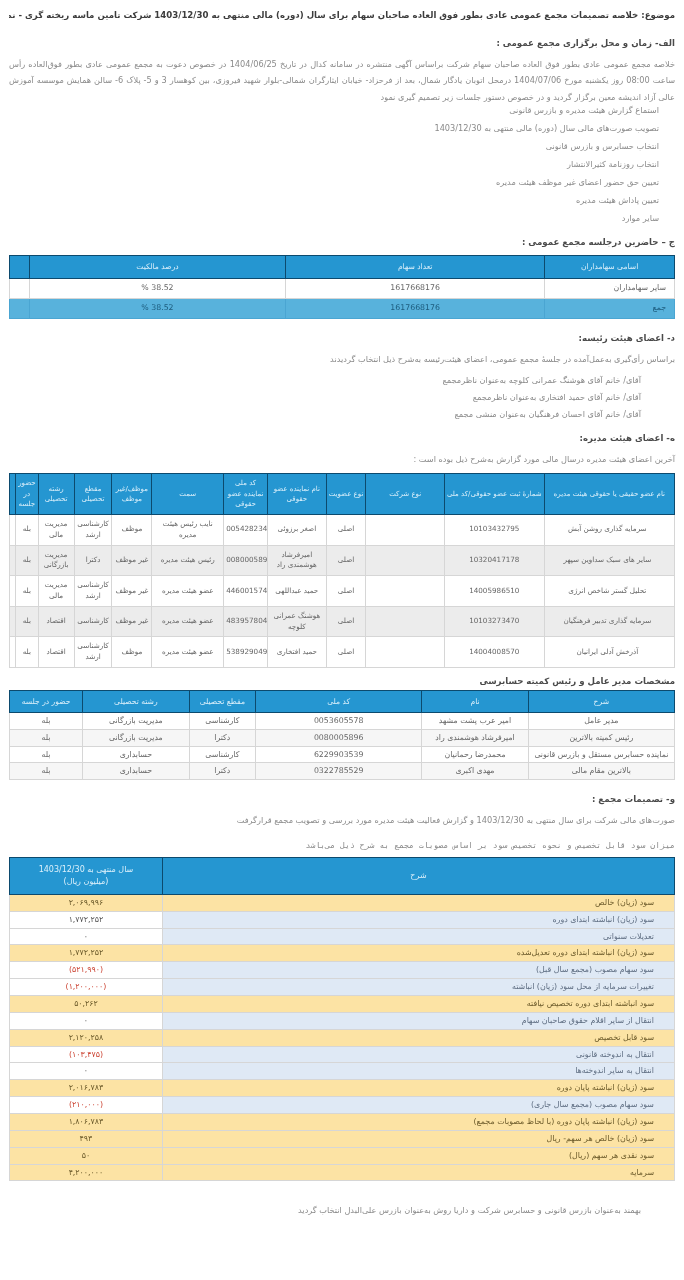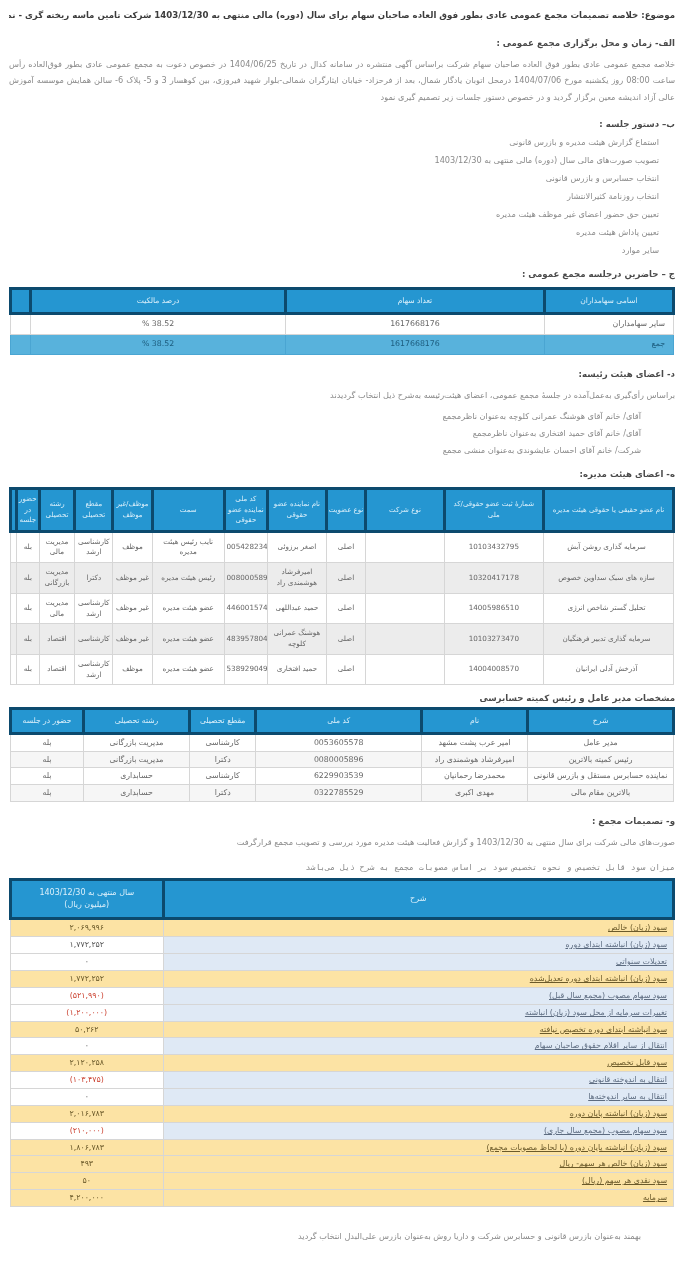--- a/index.html
+++ b/index.html
@@ -9,21 +9,21 @@
   }
   .page{padding:5px 9px 0 9px;}
   .subject{font-size:8.6px;font-weight:bold;color:#3c3c3c;white-space:nowrap;overflow:hidden;margin:5px 0 18px 0;}
   .sec-title{font-size:8.6px;font-weight:bold;color:#4a4a4a;margin:14px 0 8px 0;}
   .body-text{font-size:8.2px;color:#8a8a8a;line-height:2.0;text-align:justify;margin:0;}
   .agenda div{font-size:8.2px;color:#8a8a8a;margin:0 16px 8px 0;}
   .members div{font-size:8.2px;color:#8a8a8a;margin:0 34px 7px 0;}
   .note-line{font-size:8.2px;color:#8a8a8a;margin:0 34px 7px 0;}
 
   table{width:100%;border-collapse:collapse;table-layout:fixed;margin:2px 0;}
-  th{background:#2596d1;color:#dcf0fb;font-weight:normal;border:3px solid #0c4a6e;
+  th{background:#2596d1;color:#dcf0fb;font-weight:normal;border:1px solid #0c4a6e;
      padding:5px 2px;font-size:7.6px;text-align:center;line-height:1.5;overflow:hidden;}
   td{border:1px solid #d6d6d6;padding:3px 4px;font-size:7.8px;color:#666;
      text-align:center;overflow:hidden;line-height:1.5;}
   .num{direction:ltr;unicode-bidi:embed;}
 
   
   .t-part td{height:13px;}
   .t-part td.name{text-align:right;padding-right:8px;}
   .t-part tr.total td{background:#58b2dc;color:#1c5c7e;border-color:#4aa5d2;}
 
@@ -32,39 +32,38 @@
   .t-board td{font-size:7.2px;padding:4px 2px;height:20px;}
   .t-board td.name{text-align:center;padding-right:6px;}
   .t-board tbody tr:nth-child(even) td{background:#ececec;}
 
   
   .t-ceo td{height:10px;padding:2px 4px;}
   .t-ceo tbody tr:nth-child(even) td{background:#f6f6f6;}
 
   
   .t-profit th{font-size:8px;padding:6px 4px;}
-  .t-profit td{height:11px;padding:2px 6px;font-size:7.9px;}
-  .t-profit td.lbl{text-align:right;background:#dfe9f5;color:#5d6c80;text-decoration:underline;}
+  .t-profit td{height:11px;padding:2px 20px;font-size:7.9px;}
+  .t-profit td.lbl{text-align:right;background:#dfe9f5;color:#5d6c80;}
   .t-profit td.val{background:#ffffff;color:#555;}
   .t-profit tr.hl td.lbl,.t-profit tr.hl td.val{background:#fce3a4;color:#6b5a2a;}
   .t-profit tr.neg td.val{color:#cc4433;}
   .gap-lg{height:22px;}
   .gap-md{height:14px;}
 </style>
 </head>
 <body>
 
 <div class="page">
 
   <div class="subject">موضوع: خلاصه تصمیمات مجمع عمومی عادی بطور فوق العاده صاحبان سهام برای سال (دوره) مالی منتهی به 1403/12/30 شرکت تامین ماسه ریخته گری - نماد: کماسه</div>
 
   <div class="sec-title">الف- زمان و محل برگزاری مجمع عمومی :</div>
   <p class="body-text">خلاصه مجمع عمومی عادی بطور فوق العاده صاحبان سهام شرکت براساس آگهی منتشره در سامانه کدال در تاریخ 1404/06/25 در خصوص دعوت به مجمع عمومی عادی بطور فوق‌العاده رأس ساعت 08:00 روز یکشنبه مورخ 1404/07/06 درمحل اتوبان یادگار شمال، بعد از فرحزاد- خیابان ایثارگران شمالی-بلوار شهید فیروزی، بین کوهسار 3 و 5- پلاک 6- سالن همایش موسسه آموزش عالی آزاد اندیشه معین برگزار گردید و در خصوص دستور جلسات زیر تصمیم گیری نمود</p>
 
-  <div class="sec-title">ب– دستور جلسه :</div>
   <div class="agenda">
     <div>استماع گزارش هیئت مدیره و بازرس قانونی</div>
     <div>تصویب صورت‌های مالی سال (دوره) مالی منتهی به 1403/12/30</div>
     <div>انتخاب حسابرس و بازرس قانونی</div>
     <div>انتخاب روزنامة کثیرالانتشار</div>
     <div>تعیین حق حضور اعضای غیر موظف هیئت مدیره</div>
     <div>تعیین پاداش هیئت مدیره</div>
     <div>سایر موارد</div>
   </div>
 
@@ -98,24 +97,25 @@
         <td></td>
       </tr>
     </tbody>
   </table>
 
   <div class="sec-title">د- اعضای هیئت رئیسه:</div>
   <p class="body-text" style="margin-bottom:8px;">براساس رأی‌گیری به‌عمل‌آمده در جلسهٔ مجمع عمومی، اعضای هیئت‌رئیسه به‌شرح ذیل انتخاب گردیدند</p>
   <div class="members">
     <div>آقای/ خانم آقای هوشنگ عمرانی کلوچه به‌عنوان ناظرمجمع</div>
     <div>آقای/ خانم آقای حمید افتخاری به‌عنوان ناظرمجمع</div>
-    <div>شرکت/ خانم آقای احسان عایشوندی به‌عنوان منشی مجمع</div>
+    <div>آقای/ خانم آقای احسان فرهنگیان به‌عنوان منشی مجمع</div>
   </div>
 
   <div class="sec-title">ه- اعضای هیئت مدیره:</div>
+  <p class="body-text" style="margin-bottom:6px;">آخرین اعضای هیئت مدیره درسال مالی مورد گزارش به‌شرح ذیل بوده است :</p>
 
   <table class="t-board">
     <colgroup>
       <col style="width:19.6%">
         <col style="width:15%">
         <col style="width:11.8%">
         <col style="width:6%">
       <col style="width:8.8%">
         <col style="width:6.6%">
         <col style="width:10.8%">
@@ -150,21 +150,21 @@
         <td>اصغر برزوئی</td>
         <td class="num">0054282349</td>
         <td>نایب رئیس هیئت مدیره</td>
         <td>موظف</td>
         <td>کارشناسی ارشد</td>
         <td>مدیریت مالی</td>
         <td>بله</td>
         <td></td>
       </tr>
       <tr>
-        <td class="name">سازه های سبک سداوین خصوص</td>
+        <td class="name">سایر های سبک سداوین سپهر</td>
         <td class="num">10320417178</td>
         <td></td>
         <td>اصلی</td>
         <td>امیرفرشاد هوشمندی راد</td>
         <td class="num">0080005896</td>
         <td>رئیس هیئت مدیره</td>
         <td>غیر موظف</td>
         <td>دکترا</td>
         <td>مدیریت بازرگانی</td>
         <td>بله</td>

